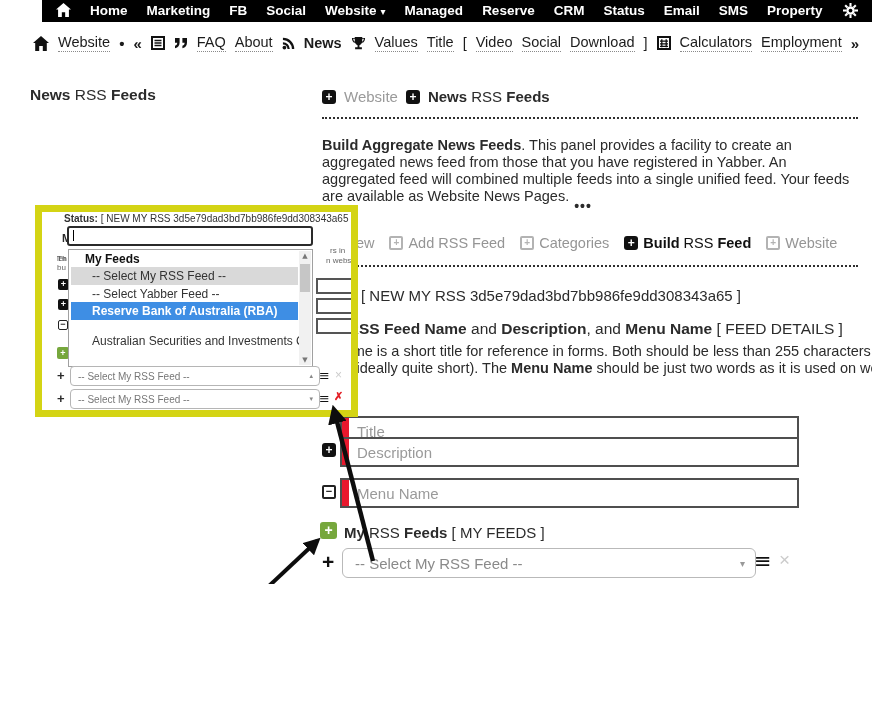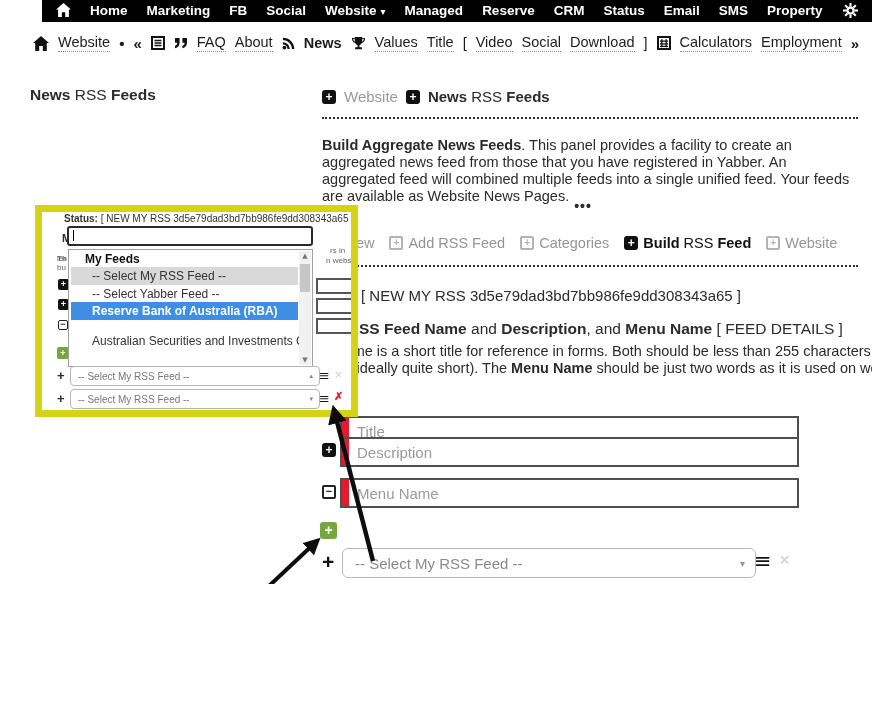--- a/index.html
+++ b/index.html
@@ -249,20 +249,23 @@
     <input type="text" placeholder="Description" style="">
   </div>
 
   <span class="abs sqicon minus-o" style="left:322px;top:485px;">−</span>
   <div class="abs inputrow" style="left:340px;top:478px;">
     <div class="redbar"></div>
     <input type="text" placeholder="Menu Name" style="">
   </div>
 
   <span class="abs sqicon green" style="left:320px;top:522px;">+</span>
+  <div class="abs nw mixed" style="left:344px;top:524px;font-size:15px;">
+    <b>My</b><span> RSS </span><b>Feeds</b><span> [ MY FEEDS ]</span>
+  </div>
 
   <span class="abs plusTxt" style="left:322px;top:552px;">+</span>
   <div class="abs selbox" style="left:342px;top:548px;">
     <span>-- Select My RSS Feed --</span>
     <span class="car">▾</span>
   </div>
   <span class="abs hamb" style="left:754px;top:551px;">≡</span>
   <span class="abs xgrey" style="left:779px;top:551px;">×</span>
 
   <span class="abs plusTxt" style="left:322px;top:590px;">+</span>

